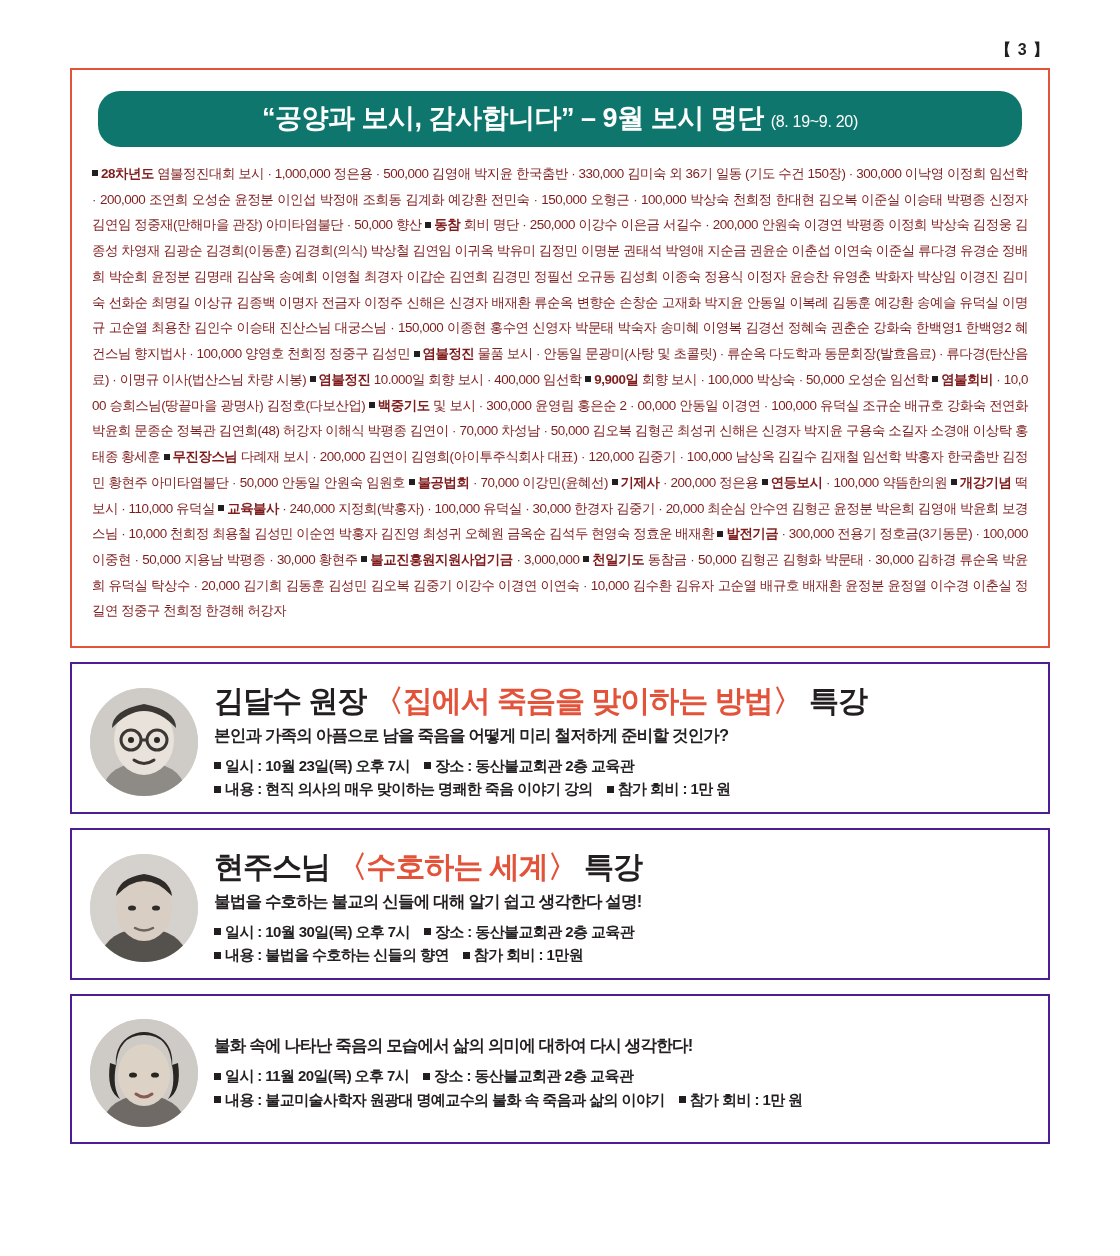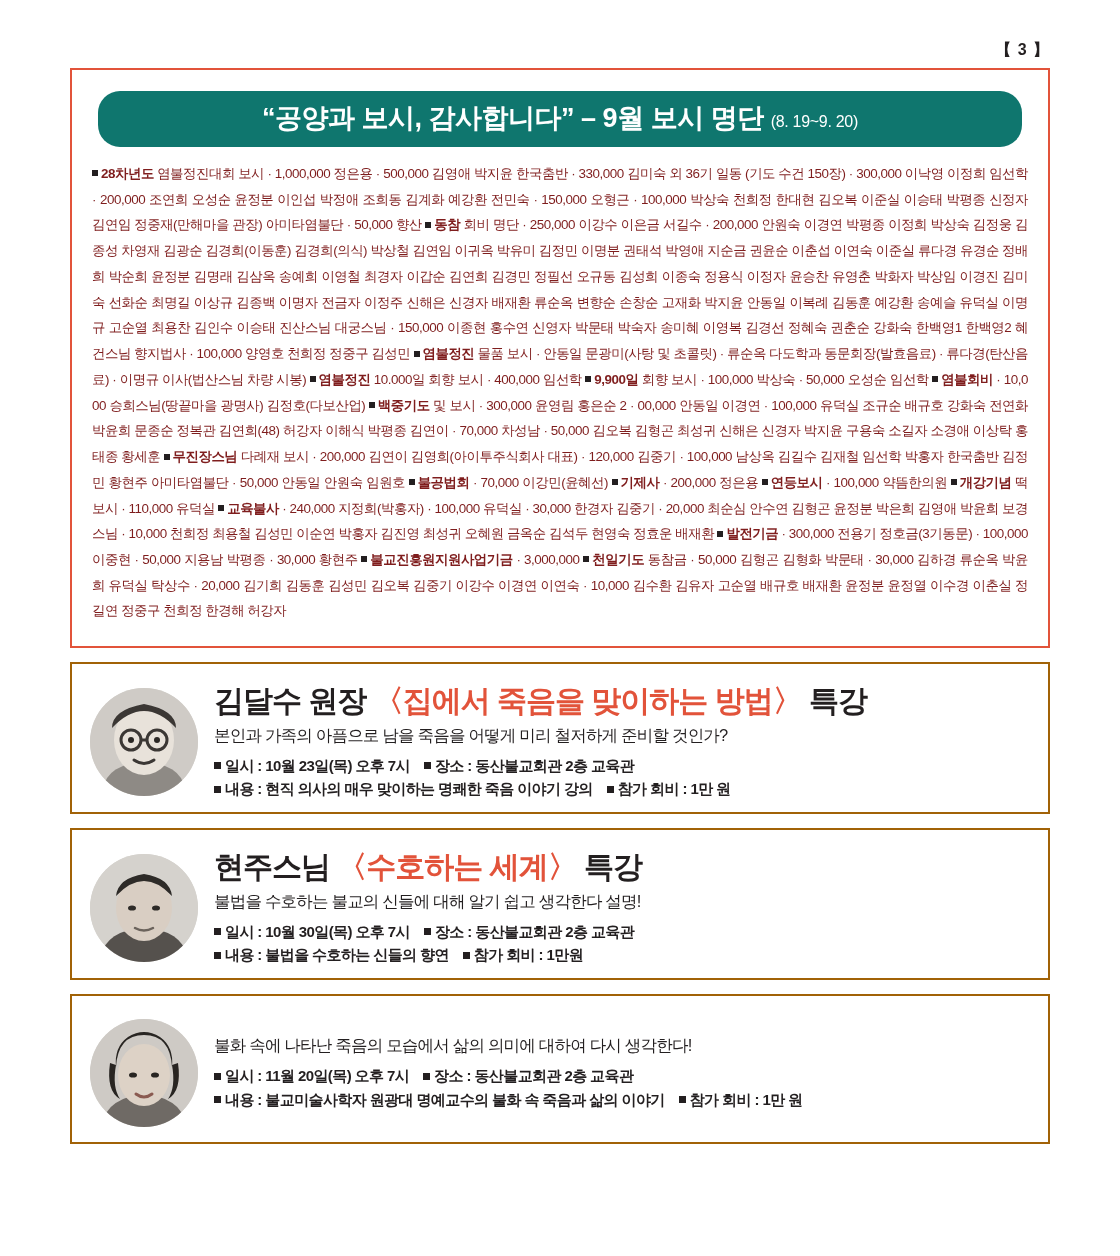--- a/index.html
+++ b/index.html
@@ -71,21 +71,21 @@
   .sq {
     display: inline-block;
     width: 6px; height: 6px;
     background: #231f20;
     margin: 0 3px 2px 0;
     vertical-align: middle;
   }
 
   
   .lecture {
-    border: 2px solid #a16207;
+    border: 2px solid #4c1d95;
     margin-top: 14px;
     padding: 20px 18px 12px 18px;
     display: flex;
     align-items: center;
     min-height: 150px;
   }
   .photo {
     width: 108px; height: 108px;
     border-radius: 50%;
     overflow: hidden;
@@ -100,21 +100,21 @@
     font-size: 30px;
     font-weight: bold;
     letter-spacing: -1px;
     line-height: 1.15;
     margin-bottom: 6px;
     white-space: nowrap;
   }
   .lec-title .accent { color: #e2533a; }
   .lec-sub {
     font-size: 16.5px;
-    font-weight: normal;
+    font-weight: bold;
     letter-spacing: -0.8px;
     margin-bottom: 7px;
   }
   .lec-line {
     font-size: 15px;
     font-weight: bold;
     letter-spacing: -0.6px;
     line-height: 1.55;
     white-space: nowrap;
   }

